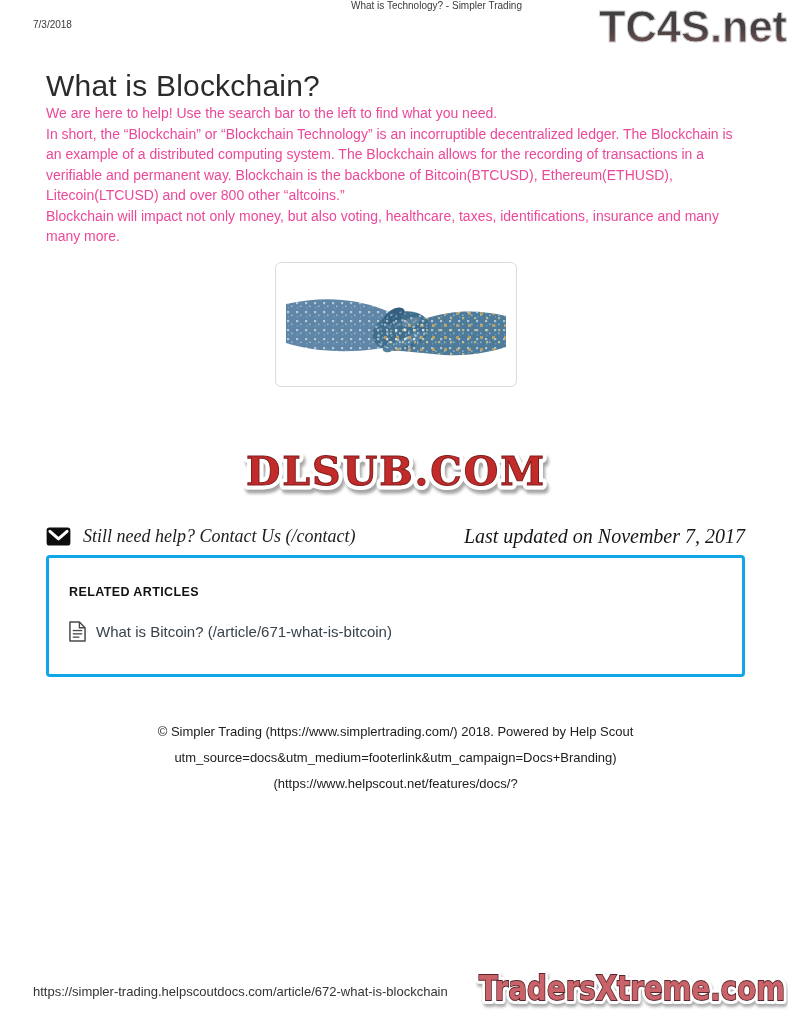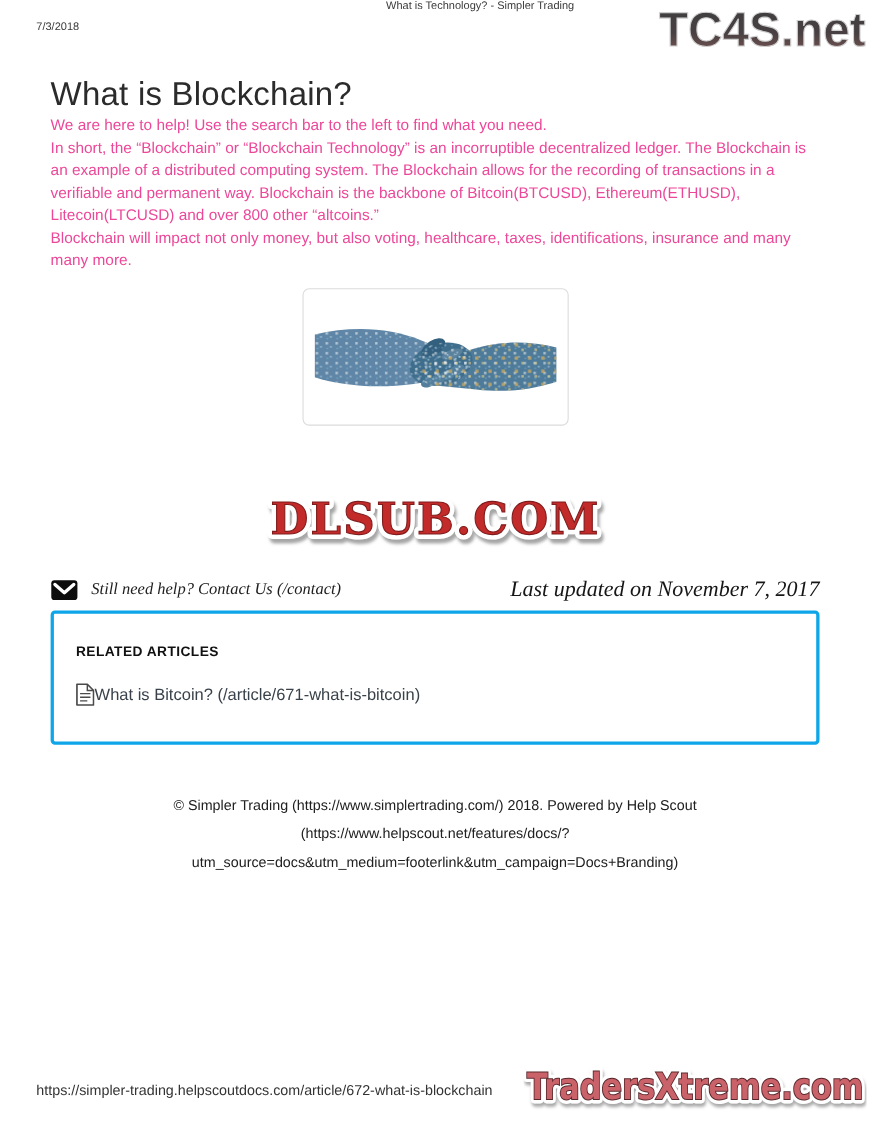--- a/index.html
+++ b/index.html
@@ -56,42 +56,42 @@
   
   .help-row {
     margin-top: 27px;
     padding: 0 46px;
     display: flex; align-items: center; justify-content: space-between;
   }
   .contact-group { display: flex; align-items: center; gap: 12px; }
   .contact-text {
     font-family: "Liberation Serif", serif;
     font-style: italic;
-    font-size: 15px; color: #1d1d1d;
+    font-size: 18px; color: #1d1d1d;
   }
   .last-updated {
     font-family: "Liberation Serif", serif;
     font-style: italic;
     font-size: 20px; color: #161616;
   }
 
   
   .related-box {
     margin: 7px 46px 0 46px;
     border: 3px solid #0ea5e9;
     border-radius: 4px;
     padding: 27px 20px 32px 20px;
   }
   .related-heading {
     font-size: 12.5px; font-weight: bold;
     color: #111; letter-spacing: 0.4px;
   }
   .related-item {
     margin-top: 22px;
-    display: flex; align-items: center; 
+    display: flex; align-items: center; gap: 10px;
     cursor: pointer;
   }
   .related-link { font-size: 15px; color: #39424a; }
 
   
   .site-footer {
     margin-top: 42px;
     text-align: center;
     font-size: 13px; line-height: 26px;
     color: #202020;
@@ -203,22 +203,22 @@
       <line x1="4" y1="10" x2="14" y2="10" stroke="#4a4a4a" stroke-width="1.4"></line>
       <line x1="4" y1="13.5" x2="14" y2="13.5" stroke="#4a4a4a" stroke-width="1.4"></line>
       <line x1="4" y1="17" x2="11" y2="17" stroke="#4a4a4a" stroke-width="1.4"></line>
     </svg>
     <span class="related-link">What is Bitcoin? (/article/671-what-is-bitcoin)</span>
   </div>
 </div>
 
 <div class="site-footer">
   <div>© Simpler Trading (https://www.simplertrading.com/) 2018. Powered by Help Scout</div>
+  <div>utm_source=docs&amp;utm_medium=footerlink&amp;utm_campaign=Docs+Branding)</div>
   <div>(https://www.helpscout.net/features/docs/?</div>
-  <div>utm_source=docs&amp;utm_medium=footerlink&amp;utm_campaign=Docs+Branding)</div>
 </div>
 
 <div class="print-footer">
   <span class="print-url">https://simpler-trading.helpscoutdocs.com/article/672-what-is-blockchain</span>
   <span>
     <svg width="312" height="46" viewBox="0 0 312 46">
       <defs>
         <filter id="txShadow" x="-20%" y="-20%" width="140%" height="160%">
           <feDropShadow dx="1" dy="3" stdDeviation="1.5" flood-color="#9a9a9a" flood-opacity="0.85"></feDropShadow>
         </filter>

